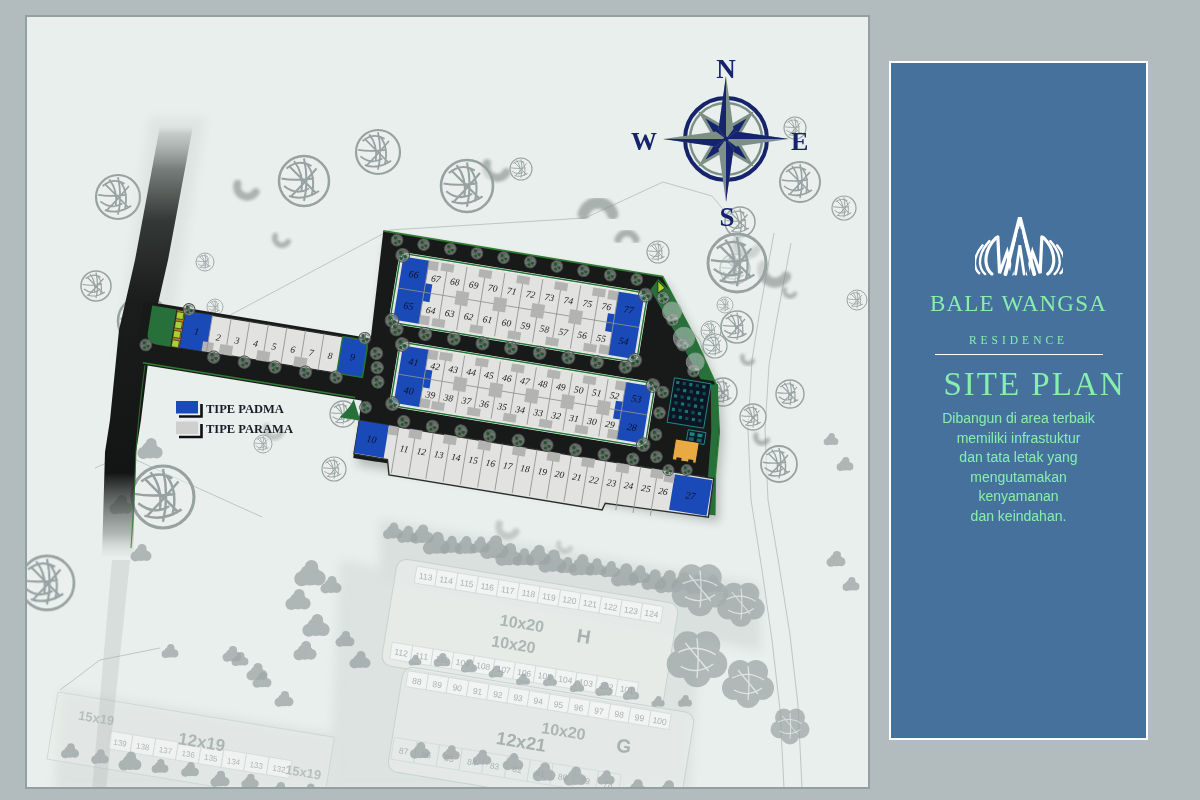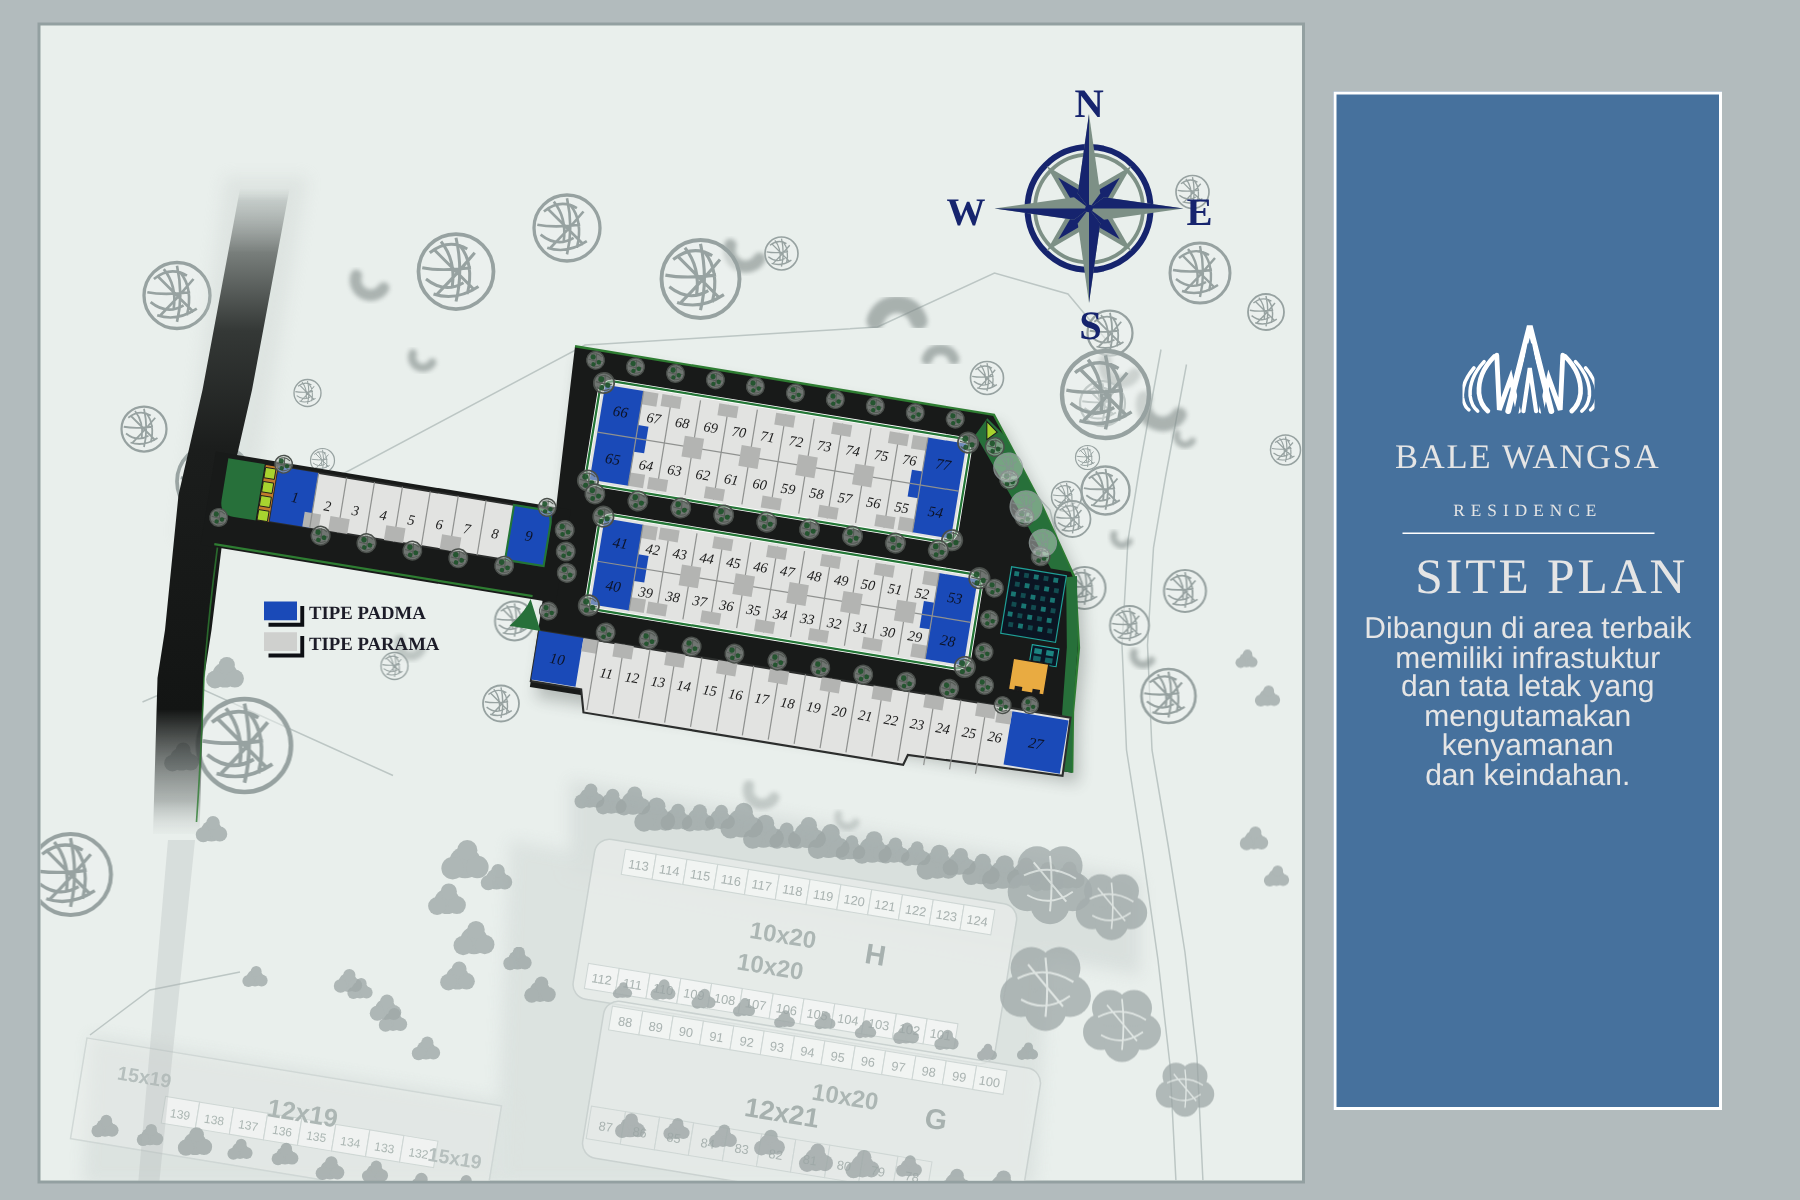--- a/index.html
+++ b/index.html
@@ -1,22 +1,22 @@
 <!DOCTYPE html>
 <html><head>
 <meta charset="utf-8">
 <style>
 html,body{margin:0;padding:0;width:1200px;height:800px;overflow:hidden;background:#b2bbbd;}
 *{box-sizing:border-box;}
-.panel{position:absolute;left:889px;top:61px;width:259px;height:679px;background:#46719d;border:2px solid #ffffff;font-family:"Liberation Sans",sans-serif;color:#e5e5e5;text-align:center;}
+.panel{position:absolute;left:889px;top:61px;width:259px;height:679px;background:#46719d;border:2px solid #ffffff;font-family:"Liberation Sans",sans-serif;color:#86efac;text-align:center;}
 .bw{font-family:"Liberation Serif",serif;font-size:23px;letter-spacing:1.2px;margin-top:6px;}
 .res{font-family:"Liberation Serif",serif;font-size:11.5px;letter-spacing:4px;margin-top:17px;}
 .hline{width:168px;height:1px;background:#fff;margin:8px auto 0;}
 .siteplan{font-family:"Liberation Serif",serif;font-size:33px;letter-spacing:2px;margin-top:11px;padding-left:32px;}
-.para{font-size:20px;line-height:19.5px;margin-top:6px;}
+.para{font-size:14px;line-height:19.5px;margin-top:6px;}
 </style>
 </head>
 <body>
 
 <svg width="1200" height="800" viewBox="0 0 1200 800" style="position:absolute;left:0;top:0">
 <defs>
 <clipPath id="panelClip">
         <rect x="27" y="17" width="841" height="770"></rect>
       </clipPath>
 <linearGradient id="roadGrad" x1="0" y1="125" x2="0" y2="560" gradientUnits="userSpaceOnUse">

